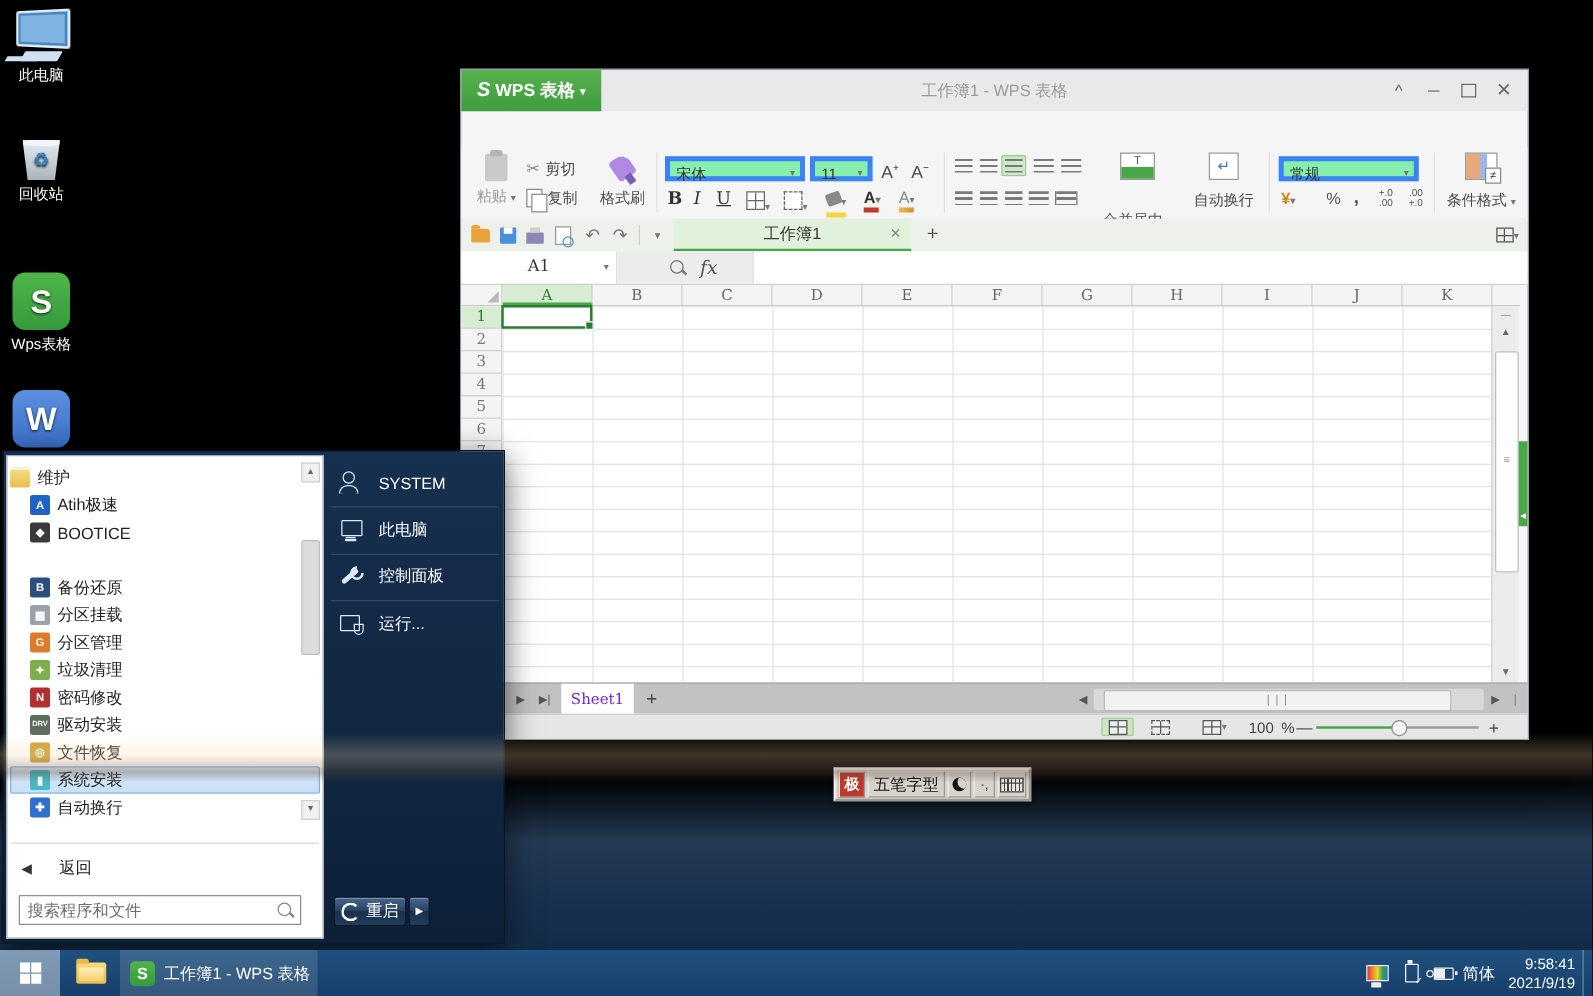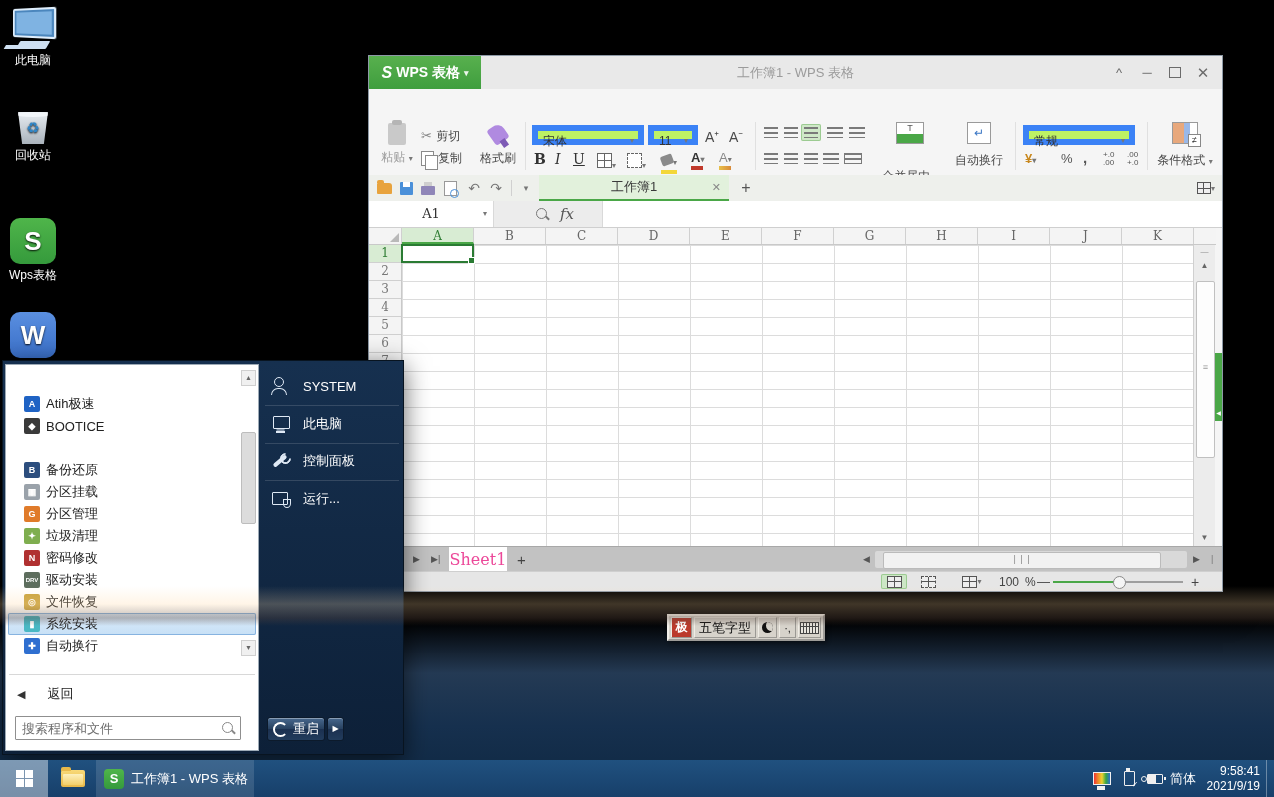--- a/index.html
+++ b/index.html
@@ -37,21 +37,21 @@
   .winbtn{position:absolute;top:6px;width:26px;height:21px;text-align:center;line-height:21px;color:#6b6b6b;font-size:13px;}
   .maxbox{display:inline-block;width:10px;height:9px;border:1.5px solid #6b6b6b;margin-top:5px;}
   #tabrow{position:absolute;left:0;top:33px;width:100%;height:29px;background:#e9e9e9;display:flex;padding-left:8px;box-sizing:border-box;}
   .mtab{height:29px;line-height:29px;padding:0 17px;font-size:13px;color:#3c3c3c;}
   .mtab.act{background:#f5f5f5;color:#3e8e41;font-weight:bold;}
   #ribbon{position:absolute;left:0;top:62px;width:100%;height:57px;background:#f5f5f5;border-bottom:1px solid #d9d9d9;}
   .vsep{position:absolute;top:4px;width:1px;height:48px;background:#e0e0e0;}
   .rlbl{font-size:12px;color:#4a4a4a;white-space:nowrap;}
   .rlbl.dim{color:#9a9a9a;}
   .crt2{font-size:8px;color:#777;}
-  .combo{position:absolute;height:20px;background:#bef264;border:6px solid #3b82f6;font-size:12px;color:#333;line-height:20px;padding-left:5px;box-sizing:border-box;}
+  .combo{position:absolute;height:20px;background:#86efac;border:4px solid #3b82f6;font-size:12px;color:#333;line-height:20px;padding-left:5px;box-sizing:border-box;}
   .combo .crt2{position:absolute;right:4px;top:0;line-height:20px;}
   .clipb{width:18px;height:22px;background:#c9c9c9;border-radius:2px;position:relative;}
   .clipb::before{content:"";position:absolute;left:4px;top:-3px;width:10px;height:5px;background:#b5b5b5;border-radius:2px;}
   .brush{width:16px;height:18px;background:#b08ae0;border-radius:3px 8px 3px 3px;transform:rotate(-35deg);position:relative;}
   .brush::after{content:"";position:absolute;left:5px;bottom:-6px;width:6px;height:8px;background:#7d5ab5;}
   .copyic{width:11px;height:13px;border:1.5px solid #8a8a8a;background:#fff;position:relative;}
   .copyic::after{content:"";position:absolute;left:3px;top:3px;width:11px;height:13px;border:1.5px solid #8a8a8a;background:#fff;}
   .bord{display:inline-block;width:13px;height:13px;border:1px solid #666;background:
      linear-gradient(#666,#666) 50% 0/1px 100% no-repeat,
      linear-gradient(#666,#666) 0 50%/100% 1px no-repeat,#fff;}
@@ -104,21 +104,21 @@
   #selcell{position:absolute;left:32px;top:188px;width:73px;height:19px;border:2px solid #2a7b33;background:#fff;box-sizing:border-box;}
   #selcell::after{content:"";position:absolute;right:-3px;bottom:-3px;width:5px;height:5px;background:#2a7b33;border:1px solid #fff;}
   
   #vscroll{position:absolute;left:824px;top:189px;width:22px;height:301px;background:#ececec;border-left:1px solid #d0d0d0;box-sizing:border-box;}
   .scrbtn{position:absolute;left:0;width:100%;text-align:center;color:#666;font-size:8px;}
   #vthumb{position:absolute;left:2px;top:36px;width:17px;height:175px;background:#fdfdfd;border:1px solid #c0c0c0;border-radius:2px;text-align:center;color:#9a9a9a;font-size:9px;line-height:170px;}
   #sidetab{position:absolute;left:846px;top:297px;width:7px;height:68px;background:#4aa747;color:#fff;font-size:6px;text-align:center;line-height:120px;}
   
   #sheetbar{position:absolute;left:0;top:490px;width:100%;height:25px;background:#c2c2c2;border-top:1px solid #a8a8a8;box-sizing:border-box;}
   .snav{position:absolute;top:0;height:25px;line-height:25px;color:#555;font-size:9px;}
-  #sheettab{position:absolute;left:80px;top:0;width:58px;height:25px;background:#fff;text-align:center;font-family:"DejaVu Serif",serif;font-size:16px;color:#ec4899;line-height:25px;}
+  #sheettab{position:absolute;left:80px;top:0;width:58px;height:25px;background:#fff;text-align:center;font-family:"DejaVu Serif",serif;font-size:12px;color:#6d28d9;line-height:25px;}
   #hscroll{position:absolute;left:506px;top:4px;width:312px;height:17px;background:#d9d9d9;border-radius:2px;}
   #hthumb{position:absolute;left:8px;top:1px;width:276px;height:15px;background:#f2f2f2;border:1px solid #bbb;border-radius:2px;text-align:center;color:#888;font-size:9px;line-height:13px;letter-spacing:1px;}
   
   #statusbar{position:absolute;left:0;top:515px;width:100%;height:20px;background:#e6e6e6;border-top:1px solid #cfcfcf;box-sizing:border-box;}
   .vico{position:absolute;top:2px;width:26px;height:15px;display:flex;align-items:center;justify-content:center;border-radius:2px;}
   .vico.sel{background:#cde7c6;box-shadow:inset 0 0 0 1px #9ccb92;}
   .gridg{display:inline-block;width:13px;height:10px;border:1px solid #555;background:
     linear-gradient(#555,#555) 50% 0/1px 100% no-repeat,
     linear-gradient(#555,#555) 0 50%/100% 1px no-repeat,#eee;}
   .gridg.dash{border-style:dashed;}
@@ -470,20 +470,24 @@
       <div class="stxt" style="left:668px;font-size:13px;">—</div>
       <div id="slider">
         <div id="sthumb"></div>
       </div>
       <div class="stxt" style="left:822px;font-size:14px;">+</div>
     </div>
   </div>
 
   <div id="startmenu">
     <div id="leftpanel">
+        <div class="srow" style="top: 6px;">
+          <span class="ic folder"></span>
+          <span>维护</span>
+        </div>
         <div class="srow child" style="top: 28px;">
           <span class="ic atih">A</span>
           <span>Atih极速</span>
         </div>
         <div class="srow child" style="top: 50px;">
           <span class="ic bootice">◆</span>
           <span>BOOTICE</span>
         </div>
         <div class="srow child" style="top: 94px;">
           <span class="ic backup">B</span>

